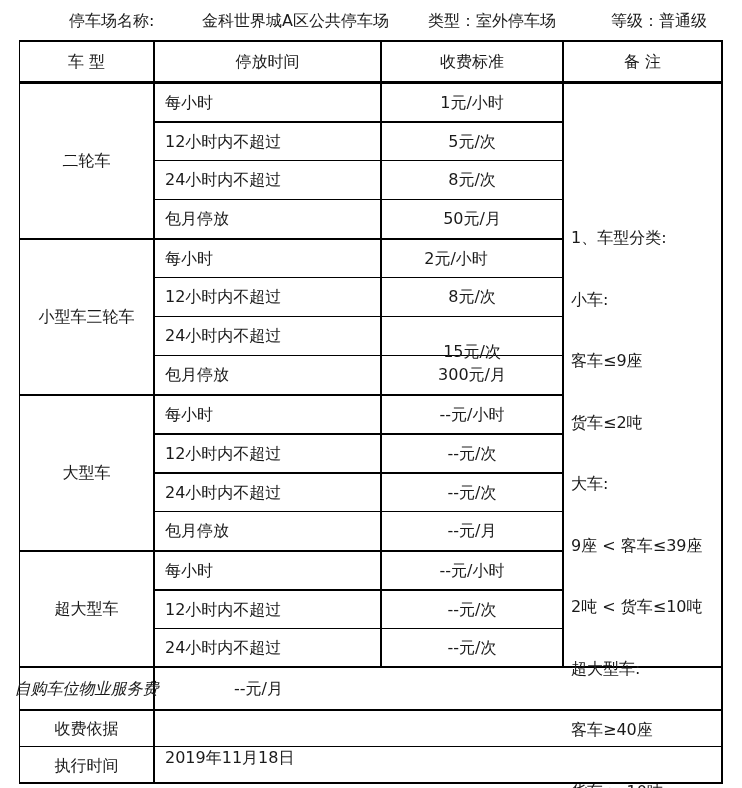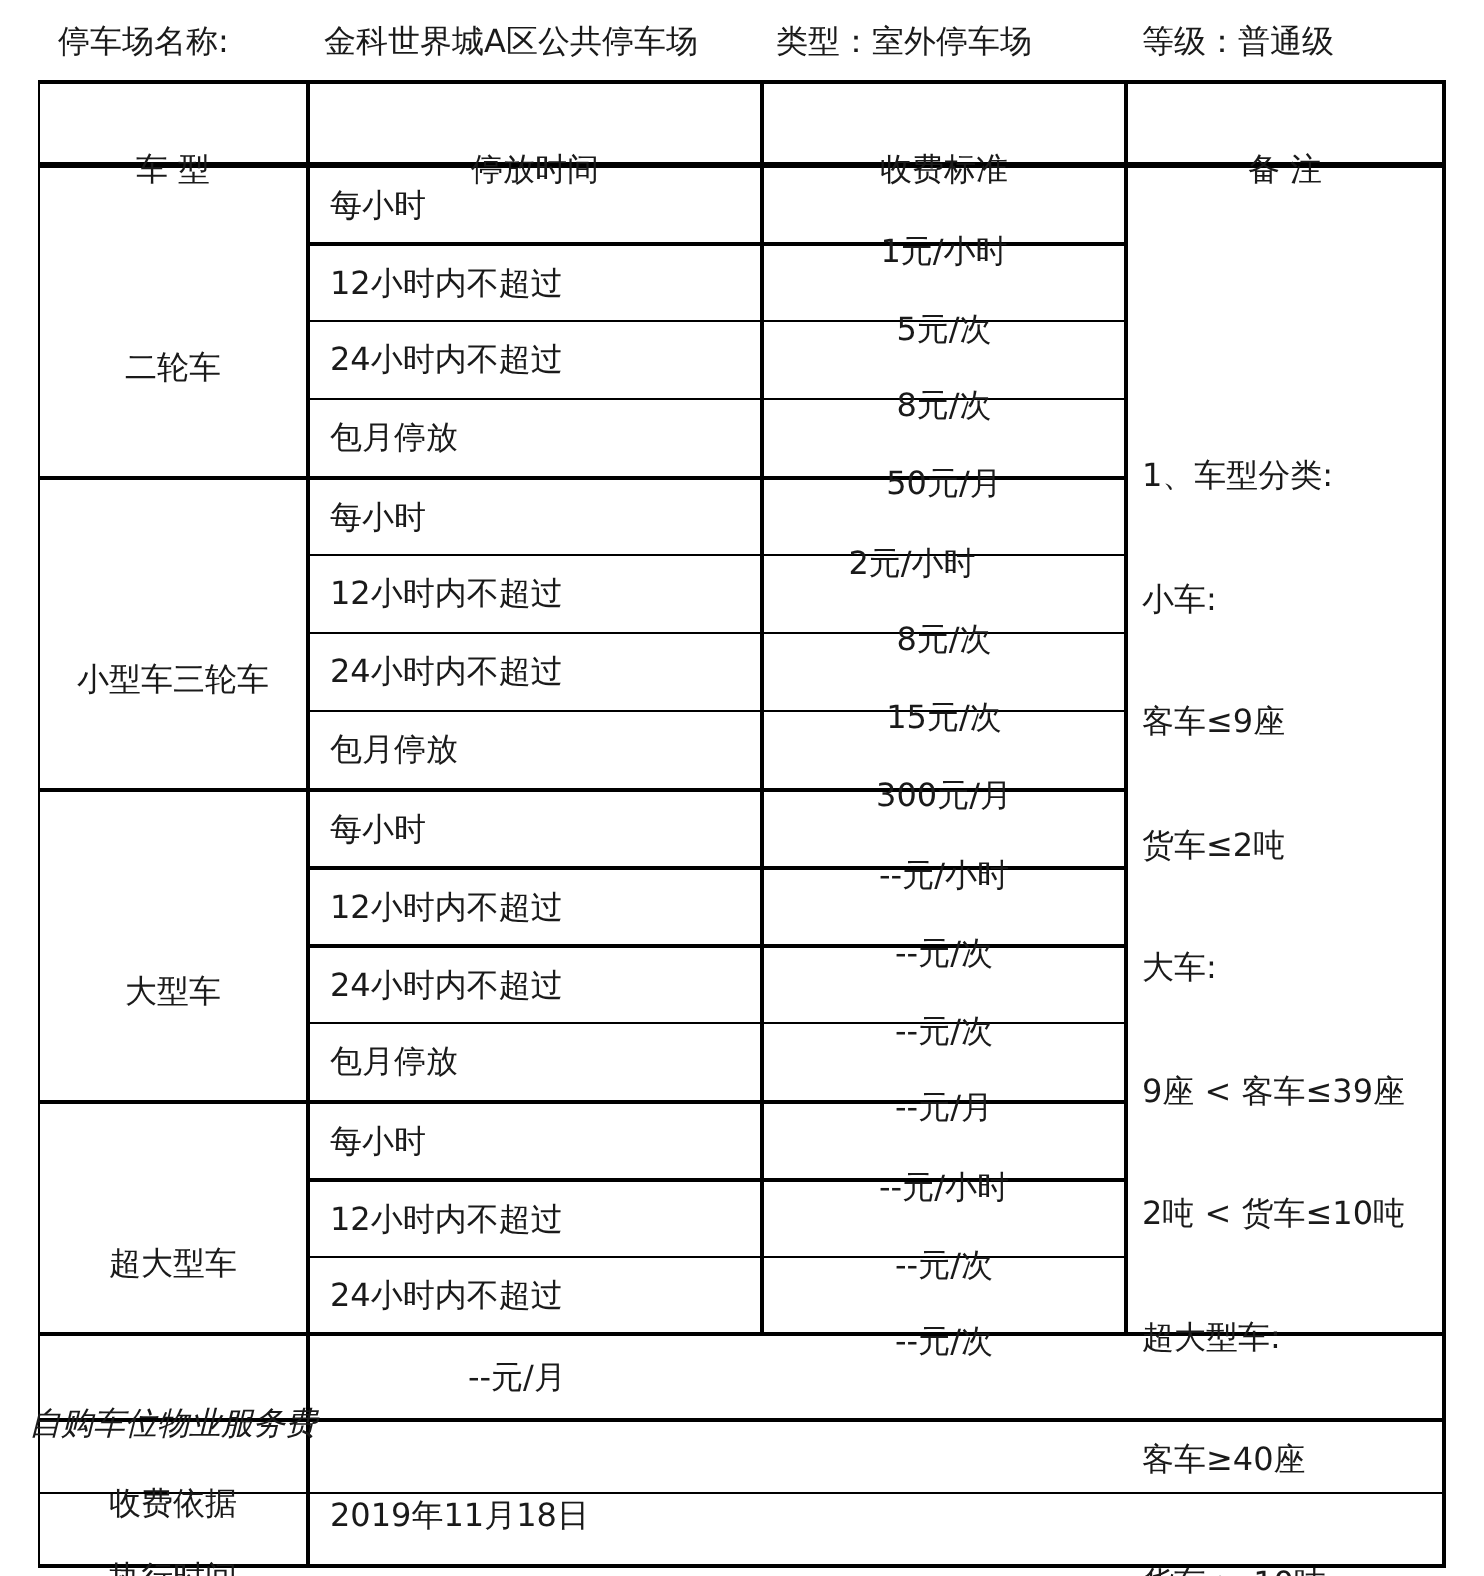--- a/index.html
+++ b/index.html
@@ -1,30 +1,30 @@
 <!DOCTYPE html>
 <html><head>
   <meta charset="utf-8">
   <style>
     html, body { margin: 0; padding: 0; background: #ffffff; }
     body {
       width: 742px; height: 788px; position: relative; overflow: hidden;
       font-family: "DejaVu Sans", "Liberation Sans", sans-serif;
       color: #1a1a1a;
     }
-    .title-line { position: absolute; top: 10px; height: 22px; font-size: 16px; line-height: 22px; white-space: nowrap; }
+    .title-line { position: absolute; top: 10px; height: 22px; font-size: 16px; line-height: 22px; white-space: nowrap; margin-left: 40px; }
     #t-name-label { left: 29px; }
     #t-name-value { left: 162px; }
     #t-type { left: 388px; }
     #t-grade { left: 571px; }
 
     .grid { position: absolute; left: 0; top: 0; width: 742px; height: 788px; }
     .hl, .vl { position: absolute; background: #000; }
     .cell { position: absolute; font-size: 16px; line-height: 20px; display: flex; align-items: center; white-space: nowrap; }
-    .center { justify-content: center; text-align: center; margin-top: 23px; }
+    .center { justify-content: center; text-align: center; }
     .left { justify-content: flex-start; padding-left: 10px; box-sizing: border-box; }
     .multi { flex-direction: row; justify-content: center; }
     .note {
       position: absolute; left: 571px; top: 187px; width: 150px;
       font-size: 16px; line-height: 20.5px; white-space: pre-wrap;
     }
   </style>
 </head>
 <body>
 
@@ -97,21 +97,21 @@
   <div>
     <div class="cell left" style="left:155px;top:240px;width:225px;height:37px;">每小时</div>
     <div class="cell center" style="left:382px;top:240px;width:148px;height:37px;">2元/小时</div>
   </div>
   <div>
     <div class="cell left" style="left:155px;top:278px;width:225px;height:38px;">12小时内不超过</div>
     <div class="cell center" style="left:382px;top:278px;width:180px;height:38px;">8元/次</div>
   </div>
   <div>
     <div class="cell left" style="left:155px;top:317px;width:225px;height:38px;">24小时内不超过</div>
-    <div class="cell center" style="left:382px;top:317px;width:180px;height:38px;text-align:center;">15元/次</div>
+    <div class="cell center" style="left:382px;top:333px;width:180px;height:38px;text-align:center;">15元/次</div>
   </div>
   <div>
     <div class="cell left" style="left:155px;top:356px;width:225px;height:38px;">包月停放</div>
     <div class="cell center" style="left:382px;top:356px;width:180px;height:38px;">300元/月</div>
   </div>
 
   <div class="cell center" style="left:20px;top:396px;width:133px;height:154px;">大型车</div>
   <div>
     <div class="cell left" style="left:155px;top:396px;width:225px;height:37px;">每小时</div>
     <div class="cell center" style="left:382px;top:396px;width:180px;height:37px;">--元/小时</div>

